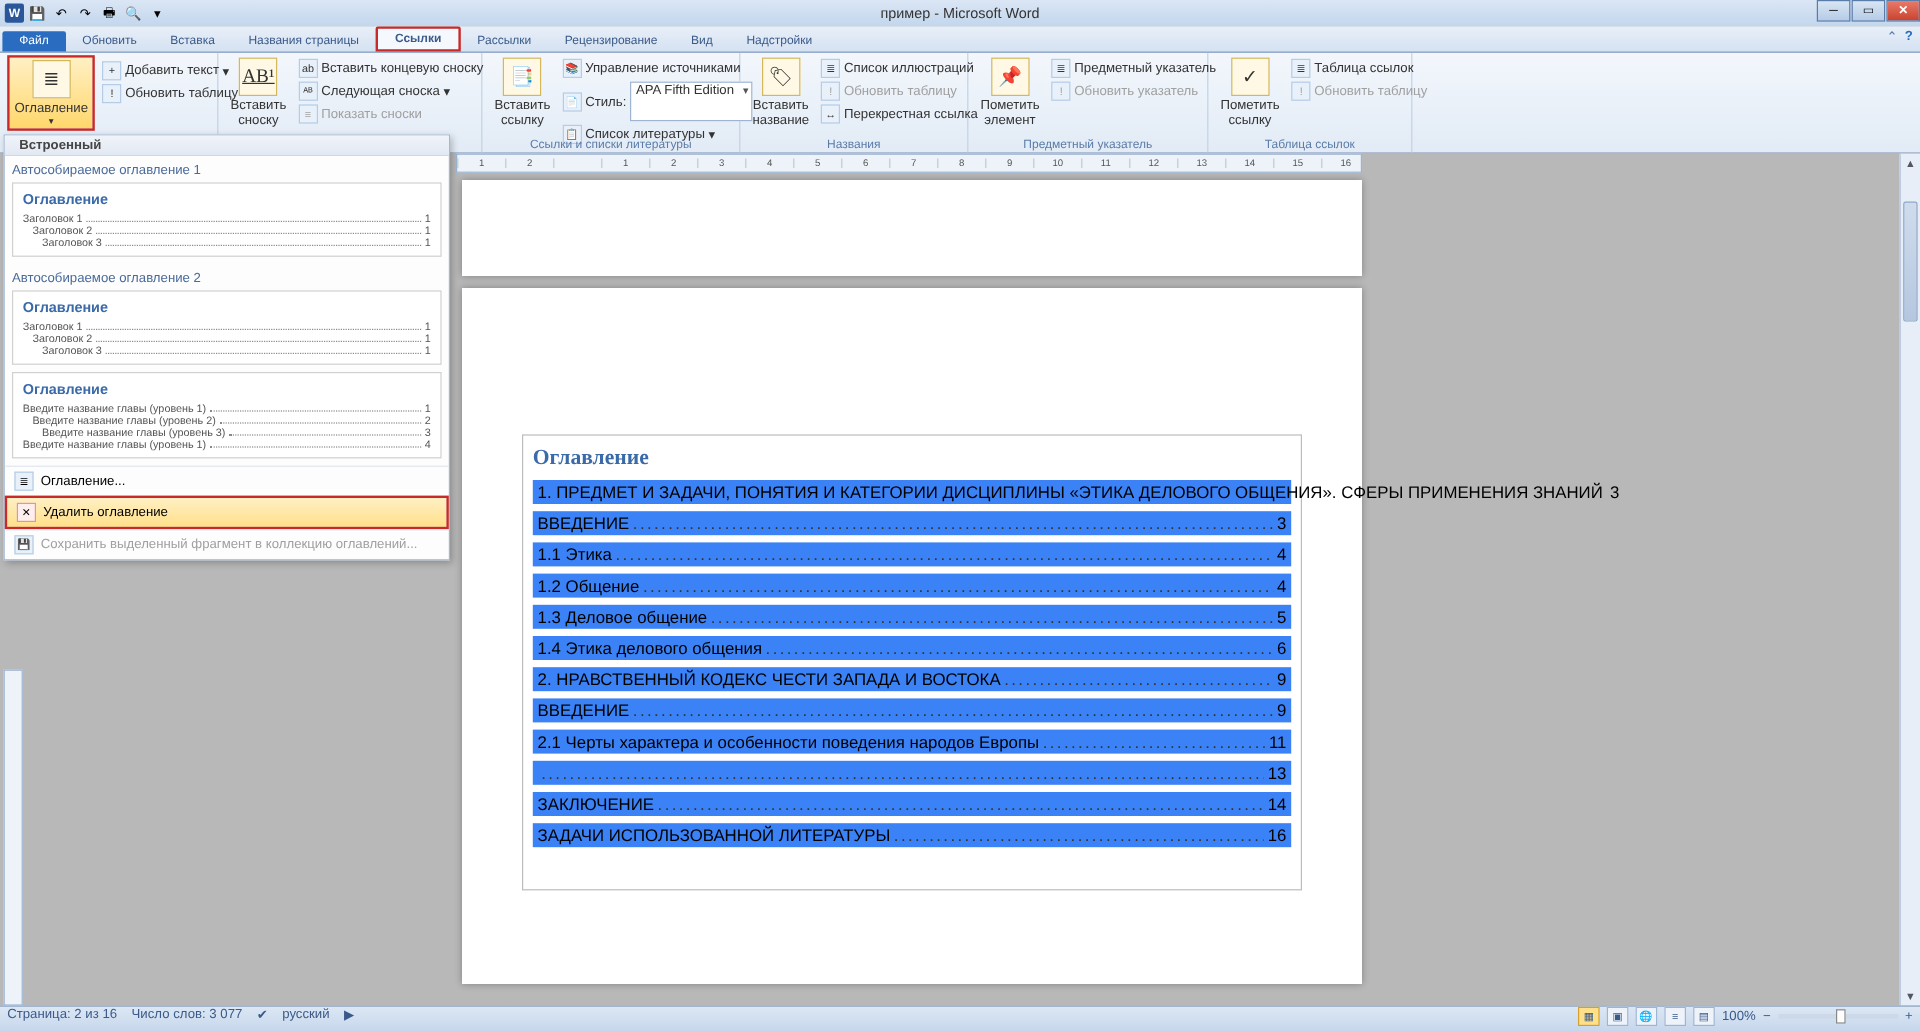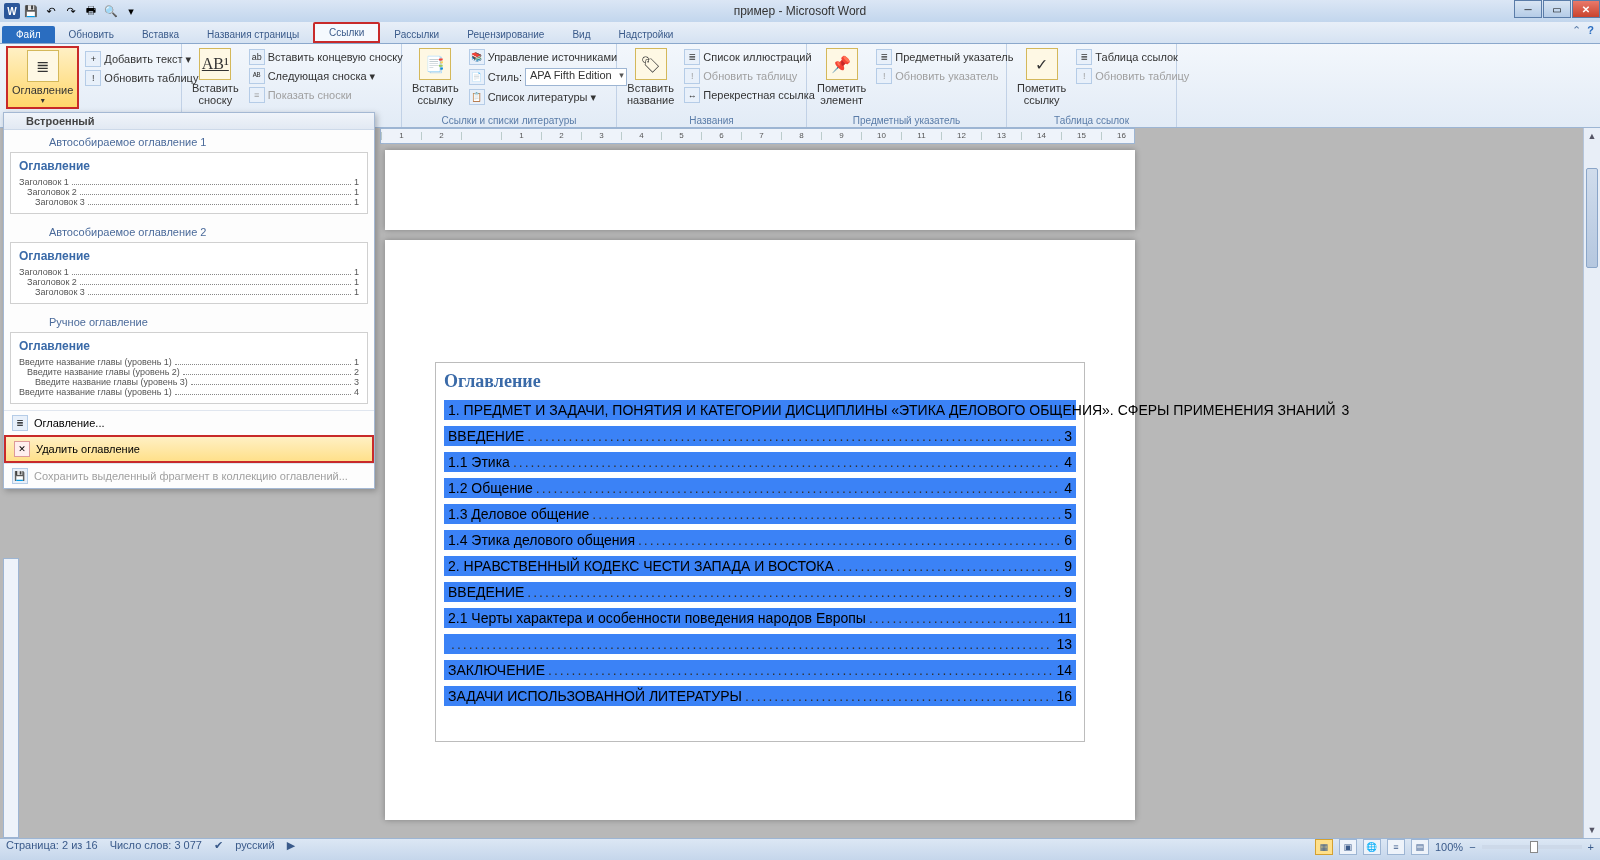--- a/index.html
+++ b/index.html
@@ -12,44 +12,44 @@
 .word-icon { width:16px; height:16px; background:#2b579a; color:#fff; font-weight:bold; font-size:10px; display:flex; align-items:center; justify-content:center; border-radius:2px; }
 .title-text { position:absolute; left:50%; transform:translateX(-50%); font-size:12px; color:#333; }
 .win-controls { position:absolute; right:0; top:0; display:flex; }
 .win-btn { width:28px; height:18px; border:1px solid #5a7ca8; background:linear-gradient(#d9e5f3,#b5cce7); display:flex; align-items:center; justify-content:center; font-size:10px; margin-left:1px; }
 .win-btn.close { background:linear-gradient(#e9796a,#c9432e); color:#fff; font-weight:bold; }
 
 
 .tabs { height:22px; background:linear-gradient(#e8eff8,#d5e2f2); display:flex; align-items:flex-end; border-bottom:1px solid #8ba8cc; position:relative; }
 .tab { padding:3px 14px; font-size:10px; color:#3a5a8a; cursor:default; }
 .tab.file { background:#2a6dc0; color:#fff; margin-left:2px; border-radius:2px 2px 0 0; }
-.tab.active { background:#f5f9fe; border:1px solid #d27f00; border-bottom:none; border-radius:2px 2px 0 0; }
+.tab.active { background:#f5f9fe; border:1px solid #d27f00; border-bottom:none; border-radius:2px 2px 0 0;font-weight:bold; }
 .tab.highlight { border:2px solid #c82a2a; }
 .tabs-right { position:absolute; right:6px; top:2px; display:flex; gap:6px; }
 .tabs-right span { font-size:11px; color:#5a7ca8; }
 
 
 .ribbon { height:84px; background:linear-gradient(#f3f7fc,#e2ebf6); display:flex; border-bottom:1px solid #9db5d3; }
 .ribbon-group { border-right:1px solid #c1d1e6; padding:2px 6px 0 6px; display:flex; flex-direction:column; position:relative; }
 .ribbon-group-label { position:absolute; bottom:1px; left:0; right:0; text-align:center; font-size:10px; color:#5a7ca8; }
 .big-btn { display:flex; flex-direction:column; align-items:center; padding:2px 4px; font-size:11px; color:#333; }
 .big-btn .icon { width:32px; height:32px; background:#fef8e4; border:1px solid #d4b85a; display:flex; align-items:center; justify-content:center; font-size:16px; margin-bottom:2px; }
 .big-btn.selected { background:linear-gradient(#fff0c4,#ffd76b); border:2px solid #c82a2a; }
 .small-btn-row { display:flex; align-items:center; font-size:11px; color:#333; padding:1px 2px; gap:3px; white-space:nowrap; }
 .small-icon { width:16px; height:16px; display:inline-flex; align-items:center; justify-content:center; background:#e8f0fa; border:1px solid #b5cce7; font-size:9px; }
-.combo { height:18px; border:1px solid #9db5d3; background:#fff; font-size:11px; padding:0 14px 0 4px; position:relative; }
+.combo { height:33px; border:1px solid #9db5d3; background:#fff; font-size:11px; padding:0 14px 0 4px; position:relative; }
 .combo::after { content:"▾"; position:absolute; right:2px; top:1px; font-size:9px; color:#555; }
 .row-stack { display:flex; flex-direction:column; gap:1px; }
 .col-stack { display:flex; gap:4px; }
 .disabled { color:#a0a0a0; }
 
 
 .gallery { position:absolute; left:3px; top:128px; width:372px; background:#fdfdfd; border:1px solid #a4b8d3; box-shadow:2px 2px 6px rgba(0,0,0,0.25); z-index:50; font-size:11px; }
-.gallery-header { background:linear-gradient(#f0f4fa,#e2e9f3); padding:2px 22px; font-weight:bold; color:#444; border-bottom:1px solid #cdd9e9; }
-.gallery-section-title { padding:6px 6px 2px 6px; color:#4a6a9a; font-size:11px;margin-left:39px; }
+.gallery-header { background:linear-gradient(#f0f4fa,#e2e9f3); padding:2px 12px; font-weight:bold; color:#444; border-bottom:1px solid #cdd9e9; }
+.gallery-section-title { padding:6px 6px 2px 6px; color:#4a6a9a; font-size:11px; }
 .gallery-preview { border:1px solid #d0d0d0; background:#fff; padding:6px 8px; margin:2px 6px 6px 6px; }
 .gallery-preview .pv-title { color:#3a6aa8; font-weight:bold; font-size:12px; margin-bottom:4px; }
 .pv-line { display:flex; font-size:9px; color:#555; align-items:baseline; }
 .pv-line .txt { flex:0 0 auto; }
 .pv-line .dots { flex:1; border-bottom:1px dotted #888; margin:0 3px 2px 3px; }
 .pv-line .pg { flex:0 0 auto; }
 .pv-line.ind1 { padding-left:8px; }
 .pv-line.ind2 { padding-left:16px; }
 .gallery-cmd { padding:4px 8px; display:flex; align-items:center; gap:6px; border-top:1px solid #e0e6ef; }
 .gallery-cmd.highlight { background:linear-gradient(#fff0c4,#ffe08a); border:2px solid #c82a2a; }
@@ -401,21 +401,20 @@
           <span class="pg">1</span>
         </div>
         <div class="pv-line ind2">
           <span class="txt">Заголовок 3</span>
           <span class="dots"></span>
           <span class="pg">1</span>
         </div>
       </div>
   </div>
 
-  <div class="gallery-section-title">Ручное оглавление</div>
   <div class="gallery-preview">
     <div class="pv-title">Оглавление</div>
     <div id="pv-manual">
         <div class="pv-line ind0">
           <span class="txt">Введите название главы (уровень 1)</span>
           <span class="dots"></span>
           <span class="pg">1</span>
         </div>
         <div class="pv-line ind1">
           <span class="txt">Введите название главы (уровень 2)</span>

